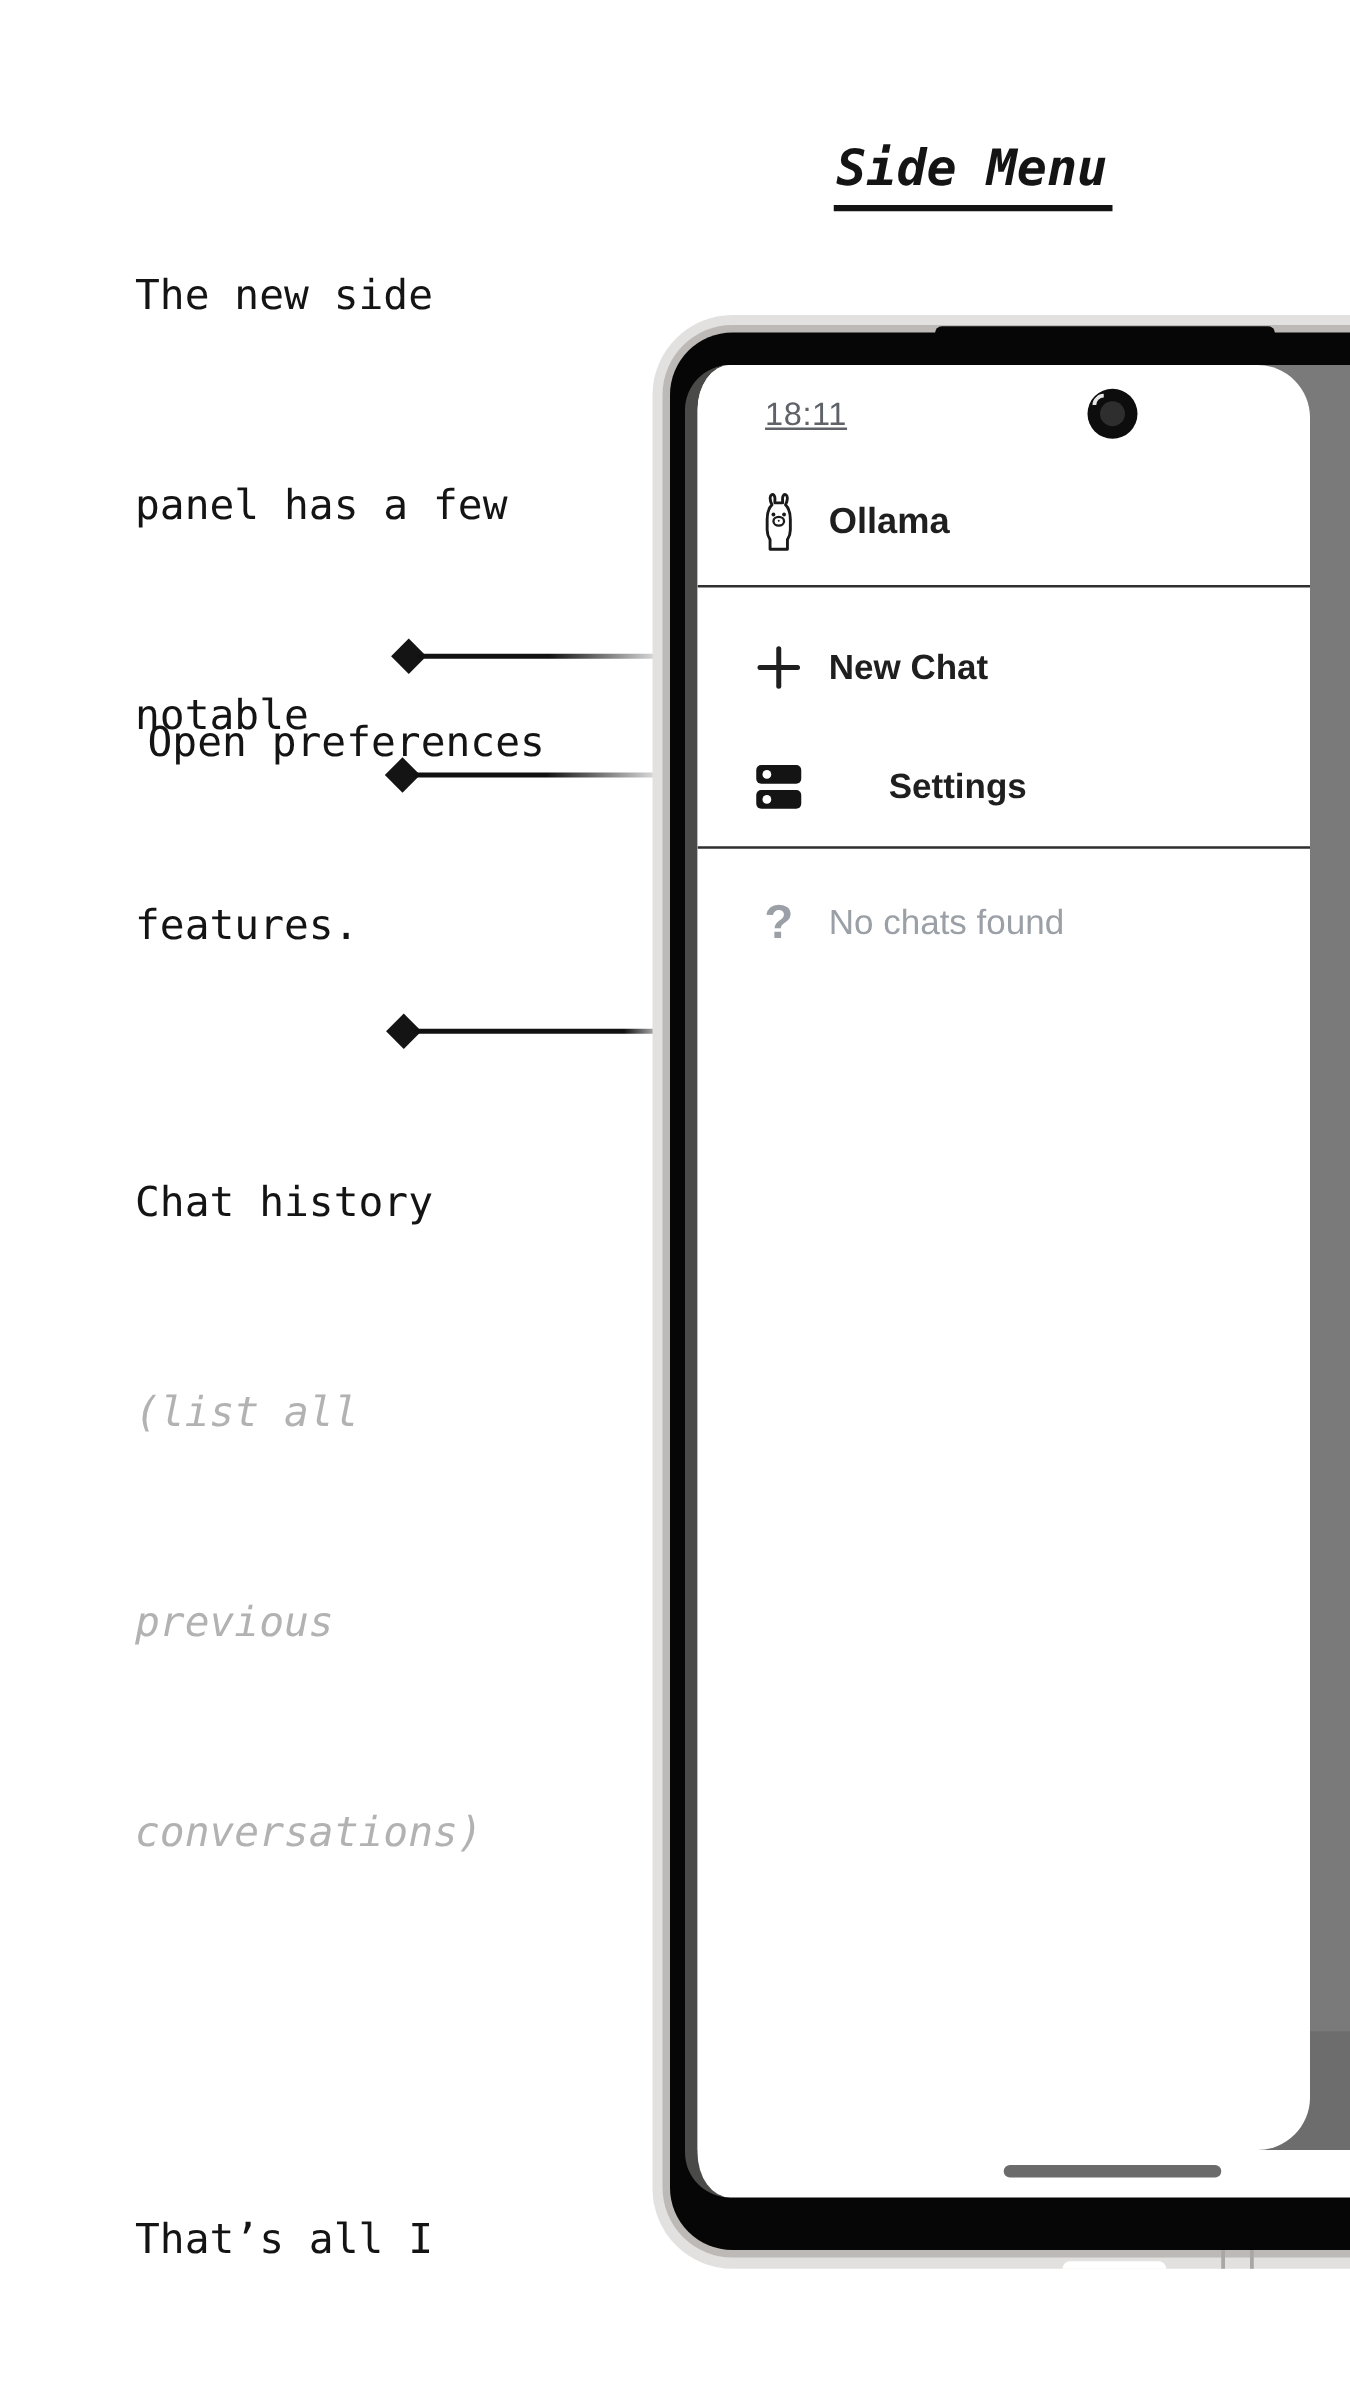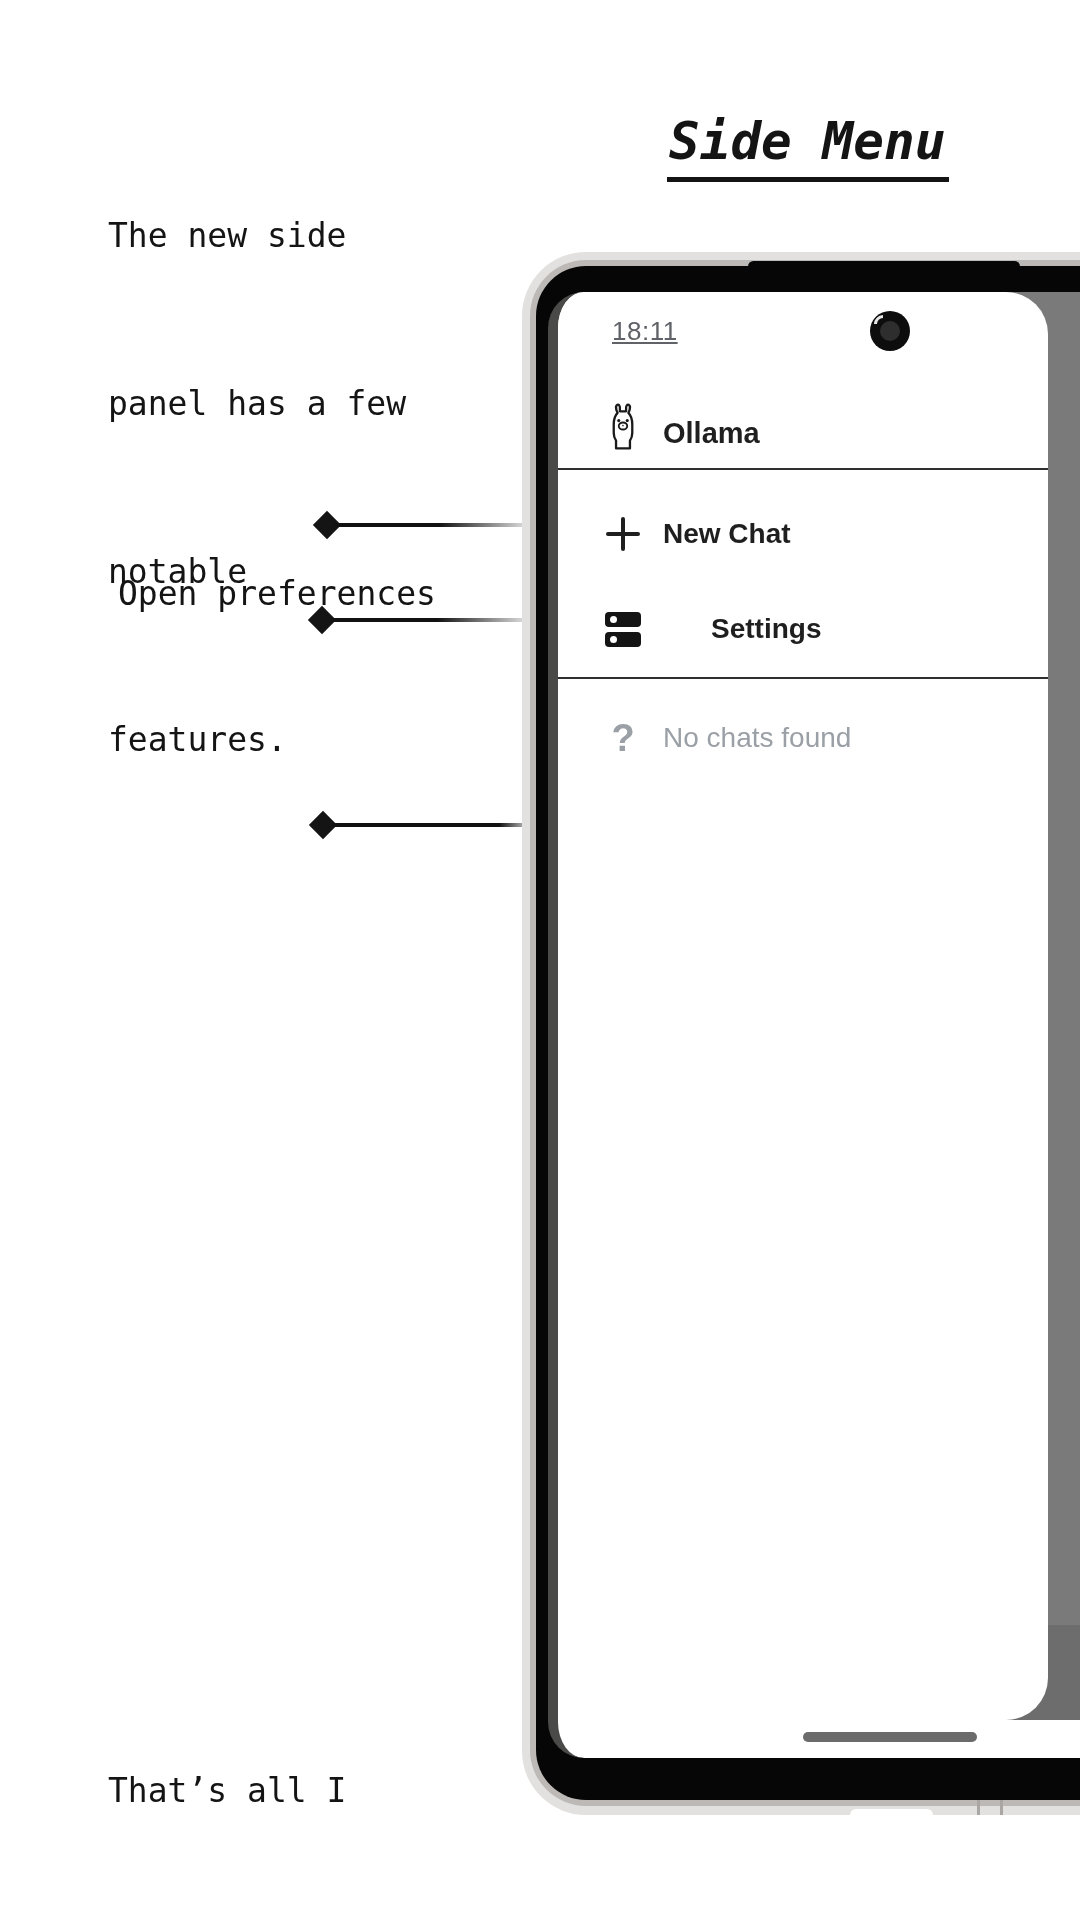--- a/index.html
+++ b/index.html
@@ -2,21 +2,21 @@
 <html style="--ink: #141414; --muted_gray: #b2b2b2; --frame_silver: #e3e1df; --frame_ring: #bcb9b7; --bezel_black: #060606; --rim_gray: #4a4a48; --scrim: #7a7a7a; --scrim_dark: #6d6d6d; --divider: #2f2f2f; --menu_ink: #1f1f1f; --hint_gray: #9aa0a6; --time_gray: #5f6368; --pill_gray: #6b6b6b;"><head>
 <meta charset="utf-8">
 <style>
   html,body{margin:0;padding:0;background:#fff;}
   .canvas{position:relative;width:1080px;height:1924px;background:#fff;overflow:hidden;
           font-family:"DejaVu Sans Mono",monospace;color:var(--ink,#141414);}
   .abs{position:absolute;}
 
   
   .mono{font-size:33px;line-height:56px;white-space:pre;}
-  .title{left:667px;top:112px;font-size:51px;font-style:italic;font-weight:700;
+  .title{left:667px;top:112px;font-size:40px;font-style:italic;font-weight:700;
          border-bottom:5px solid var(--ink,#141414);padding:0 4px 6px 2px;}
   .intro{left:108px;top:96px;}
   .call-newchat{left:108px;top:466px;}
   .call-prefs{left:108px;top:566px;margin-left:10px;}
   .history{left:108px;top:822px;}
   .note{color:var(--muted_gray,#b2b2b2);font-style:italic;}
   .outro{left:108px;top:1648px;line-height:57px;}
 
   
   .diamond{width:20px;height:20px;background:var(--ink,#141414);transform:rotate(45deg);}
@@ -72,20 +72,26 @@
 
   <div class="abs mono intro">
     <div>The new side</div>
     <div>panel has a few</div>
     <div>notable</div>
     <div>features.</div>
   </div>
 
   <div class="abs mono call-prefs">Open preferences</div>
 
+  <div class="abs mono history">
+    <div>Chat history</div>
+    <div class="note">(list all</div>
+    <div class="note">previous</div>
+    <div class="note">conversations)</div>
+  </div>
 
   <div class="abs mono outro">
     <div>That’s all I</div>
     
     
   </div>
 
   <div class="abs diamond" style="left:317px;top:515px;"></div>
   <div class="abs shaft fade-end" style="left:334px;top:523px;width:234px;"></div>
   <div class="abs head" style="left:564px;top:513px;"></div>
@@ -106,21 +112,21 @@
     <div class="abs port"></div>
 
     <div class="abs screen">
 
       <div class="abs scrim"></div>
       <div class="abs scrim-dark"></div>
 
       <div class="abs drawer">
         <div class="abs time">18:11</div>
 
-        <div class="abs m-row" style="top:92px;align-items:flex-end;">
+        <div class="abs m-row" style="top:92px;">
           <div class="slot">
             <svg width="34" height="48" viewBox="0 0 44 62">
               <path d="M15 14 C9 2 19 0 18 9 L18 12 L26 12 L26 9 C25 0 35 2 29 14
                        C33 18 34 23 34 29 L34 40 C34 44 33 47 31 50 L31 60 L13 60 L13 50
                        C11 47 10 44 10 40 L10 29 C10 23 11 18 15 14 Z" fill="none" stroke="#1a1a1a" stroke-width="3" stroke-linejoin="round"></path>
               <circle cx="16.5" cy="24" r="2" fill="#1a1a1a"></circle>
               <circle cx="27.5" cy="24" r="2" fill="#1a1a1a"></circle>
               <ellipse cx="22" cy="31" rx="5.5" ry="4.5" fill="none" stroke="#1a1a1a" stroke-width="2.4"></ellipse>
               <circle cx="22" cy="30.5" r="1" fill="#1a1a1a"></circle>
             </svg>

